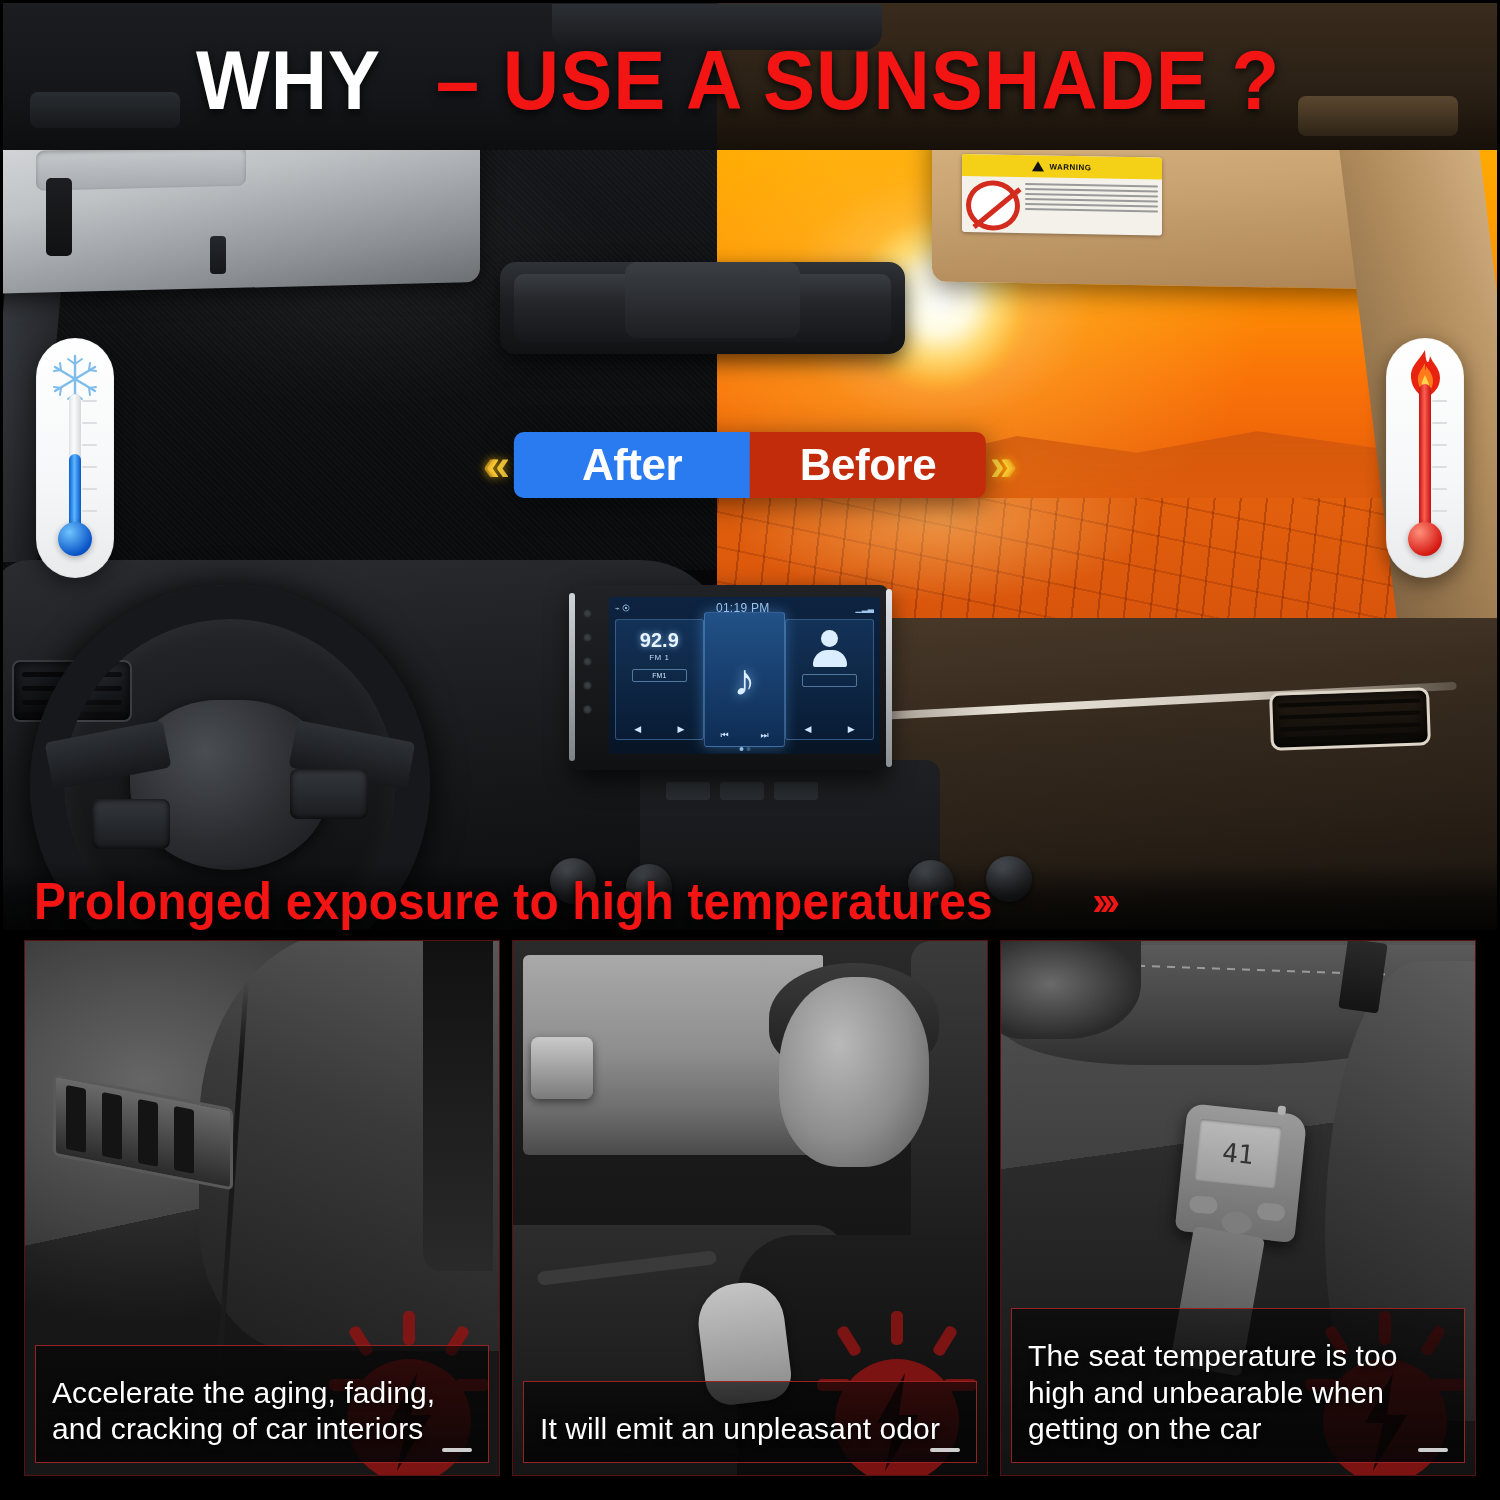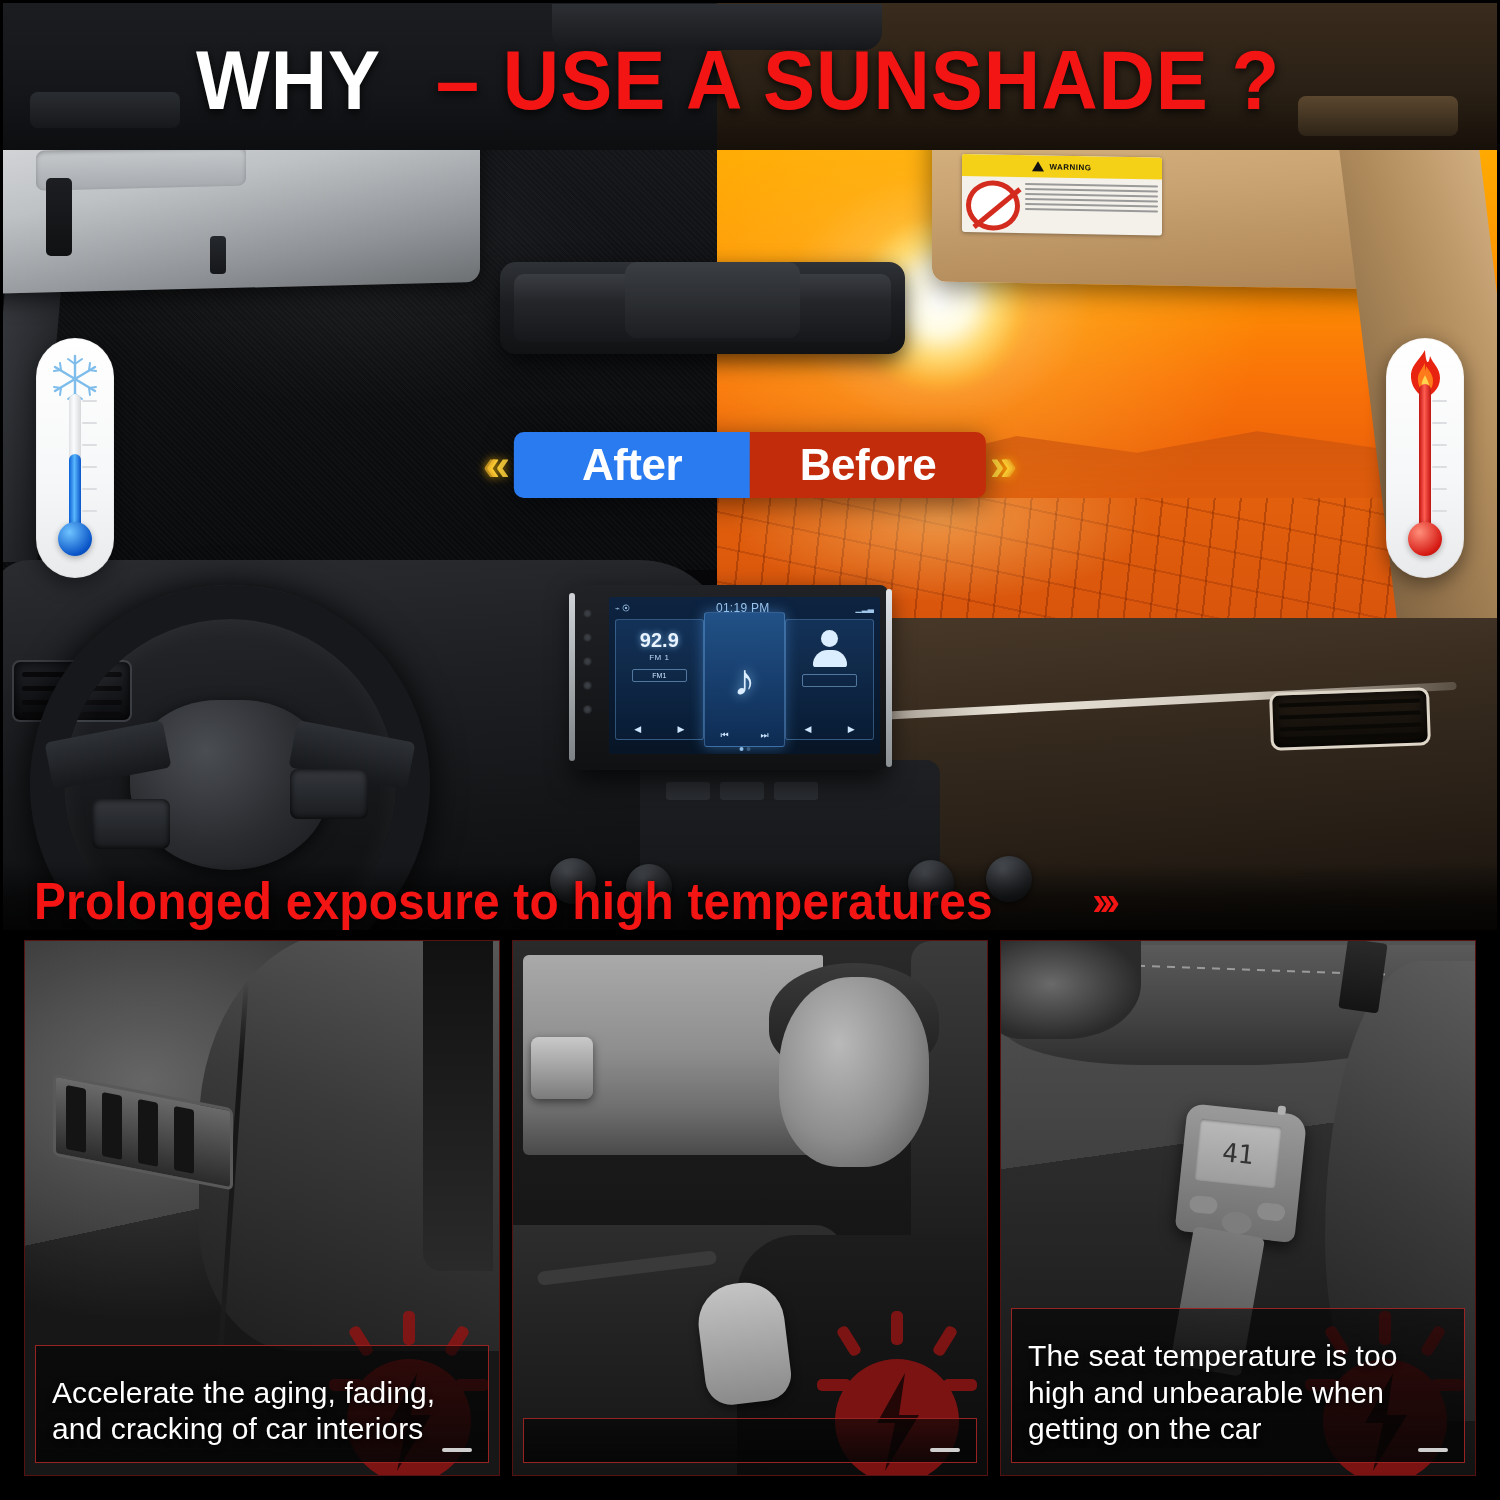--- a/index.html
+++ b/index.html
@@ -810,20 +810,21 @@
           <rect x="74" y="0" width="12" height="34" rx="5"></rect>
           <rect x="26" y="14" width="12" height="32" rx="5" transform="rotate(-32 32 30)"></rect>
           <rect x="122" y="14" width="12" height="32" rx="5" transform="rotate(32 128 30)"></rect>
           <rect x="0" y="68" width="34" height="12" rx="5"></rect>
           <rect x="126" y="68" width="34" height="12" rx="5"></rect>
           <circle cx="80" cy="110" r="62"></circle>
         </g>
         <path d="M88 62 L60 112 L78 112 L68 160 L102 104 L82 104 Z" fill="#140505" opacity=".85"></path>
       </svg>
       <div class="caption">
+        <p>It will emit an unpleasant odor</p>
         <span class="cap-dash"></span>
       </div>
     </div>
 
     <div class="panel c3">
       <div class="photo p3">
         <div class="p3-bolster"></div>
         <div class="p3-stitch"></div>
         <div class="p3-side"></div>
         <div class="p3-belt"></div>

